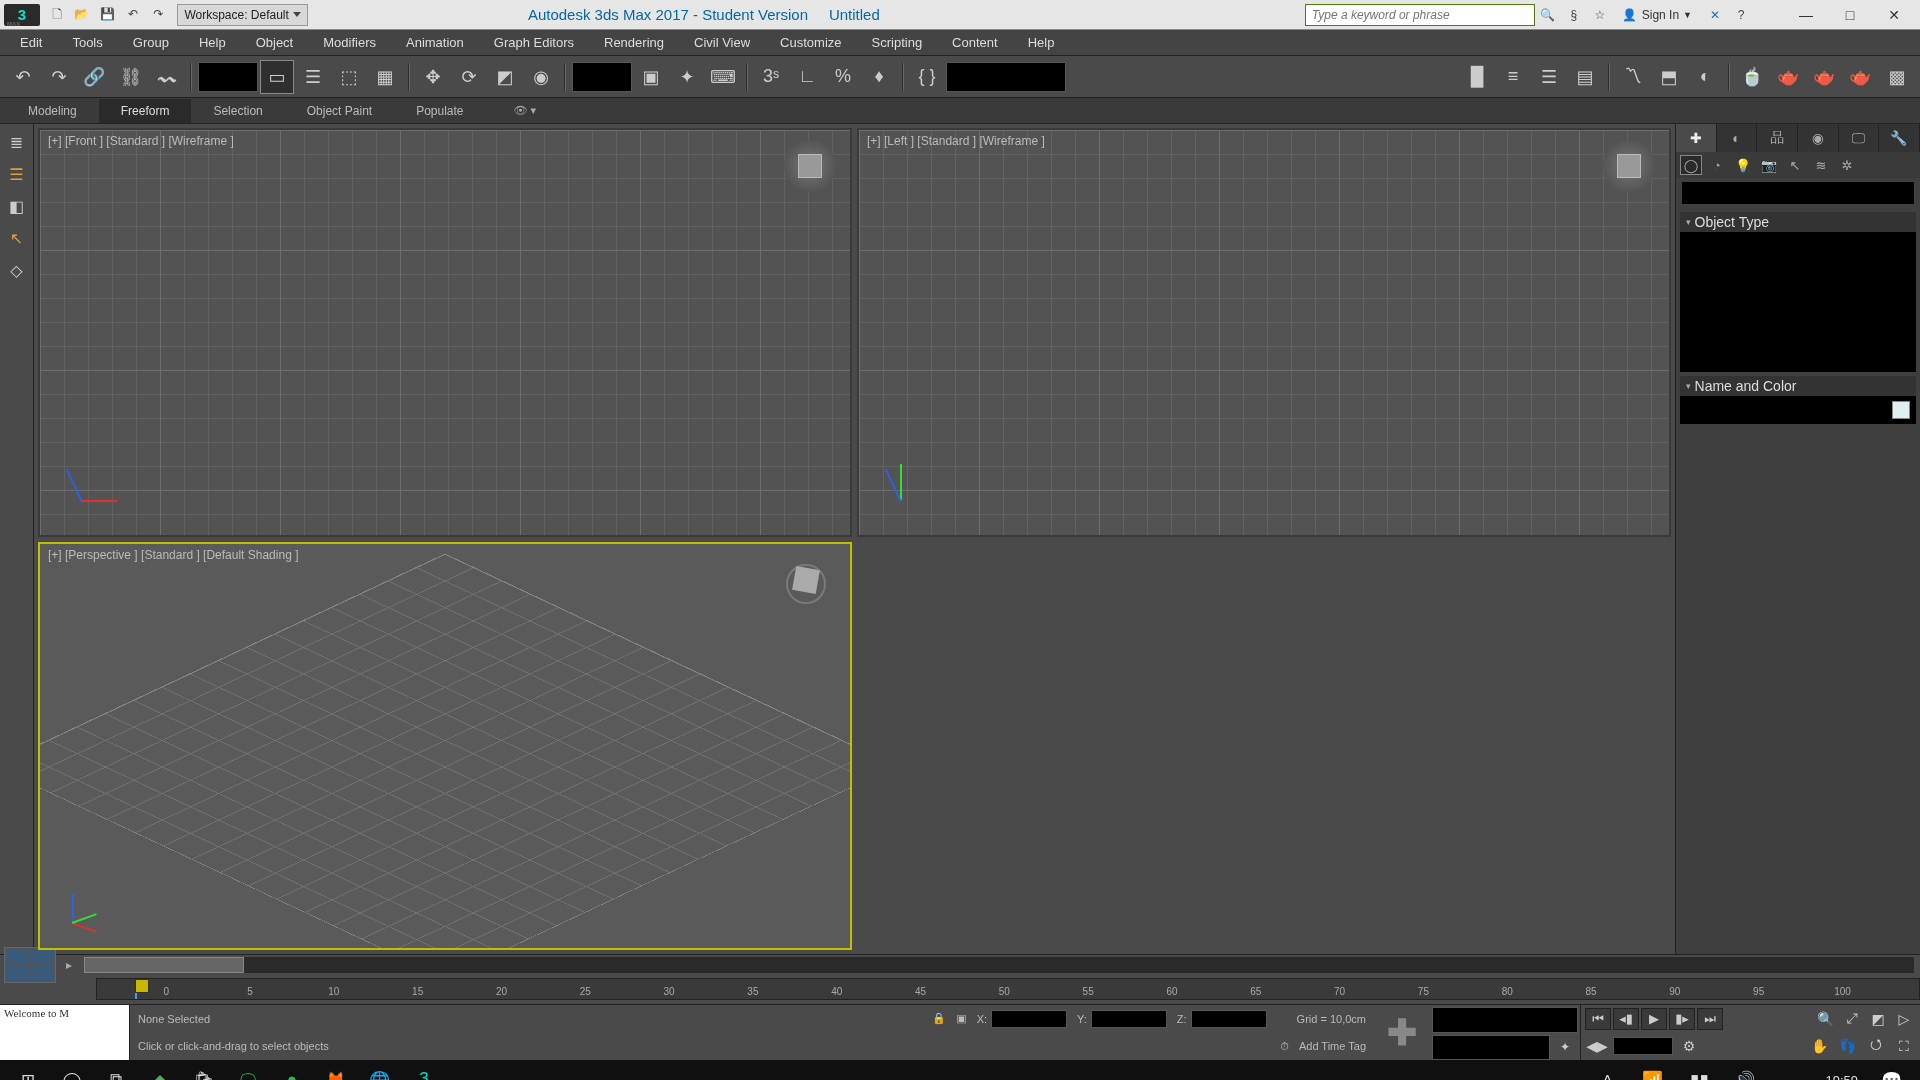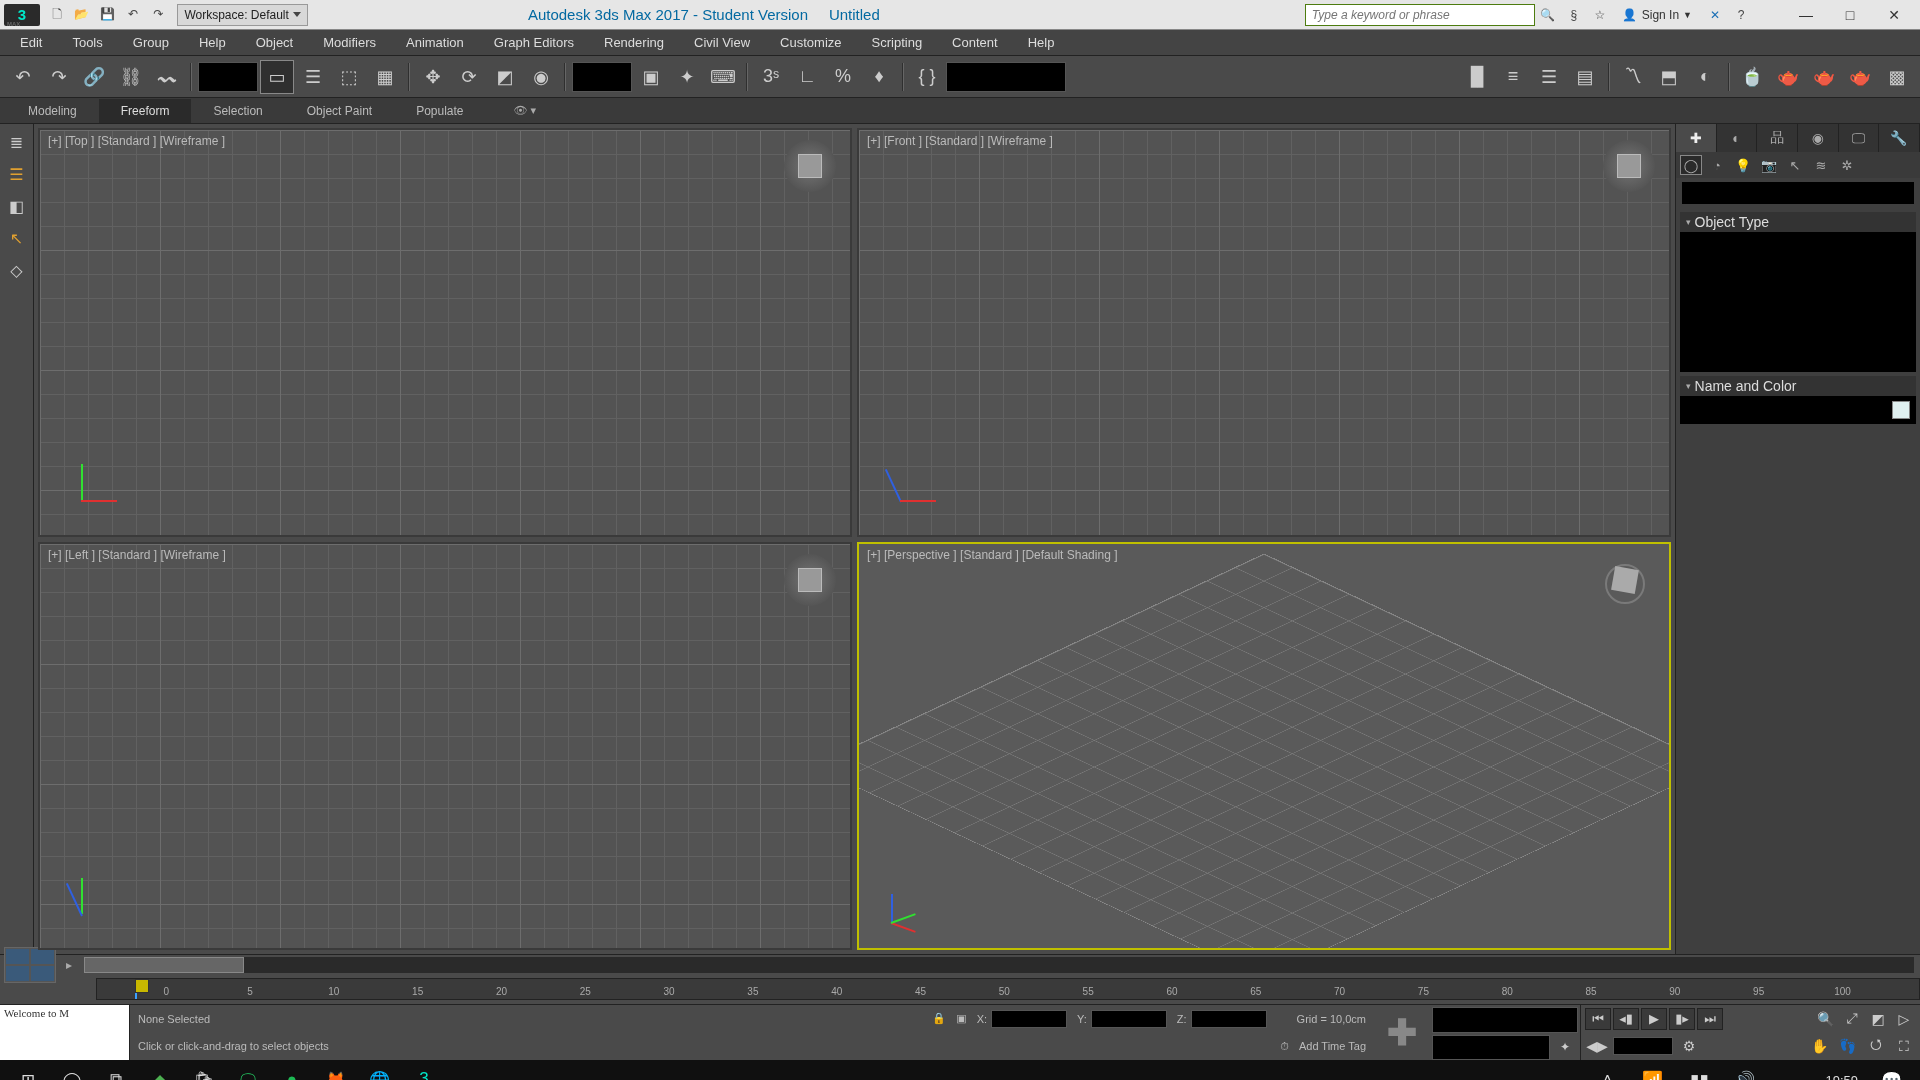--- a/index.html
+++ b/index.html
@@ -212,28 +212,20 @@
 
   <div class="ltool">
     <div class="lbt">≣</div>
     <div class="lbt" style="color:#e0a030">☰</div>
     <div class="lbt">◧</div>
     <div class="lbt" style="color:#e0a030">↖</div>
     <div class="lbt">◇</div>
   </div>
 
   <div class="viewwrap">
-    <div class="vp">
-      <div class="grid"></div>
-        <div class="gridmajor"></div>
-      <div class="lbl">[+] [Top ] [Standard ] [Wireframe ]</div>
-      <div class="axisy"></div>
-        <div class="axisx"></div>
-      <div class="cube"></div>
-    </div>
     <div class="vp">
       <div class="grid"></div>
         <div class="gridmajor"></div>
       <div class="lbl">[+] [Front ] [Standard ] [Wireframe ]</div>
       <div class="axisz"></div>
         <div class="axisx"></div>
       <div class="cube"></div>
     </div>
     <div class="vp">
       <div class="grid"></div>

